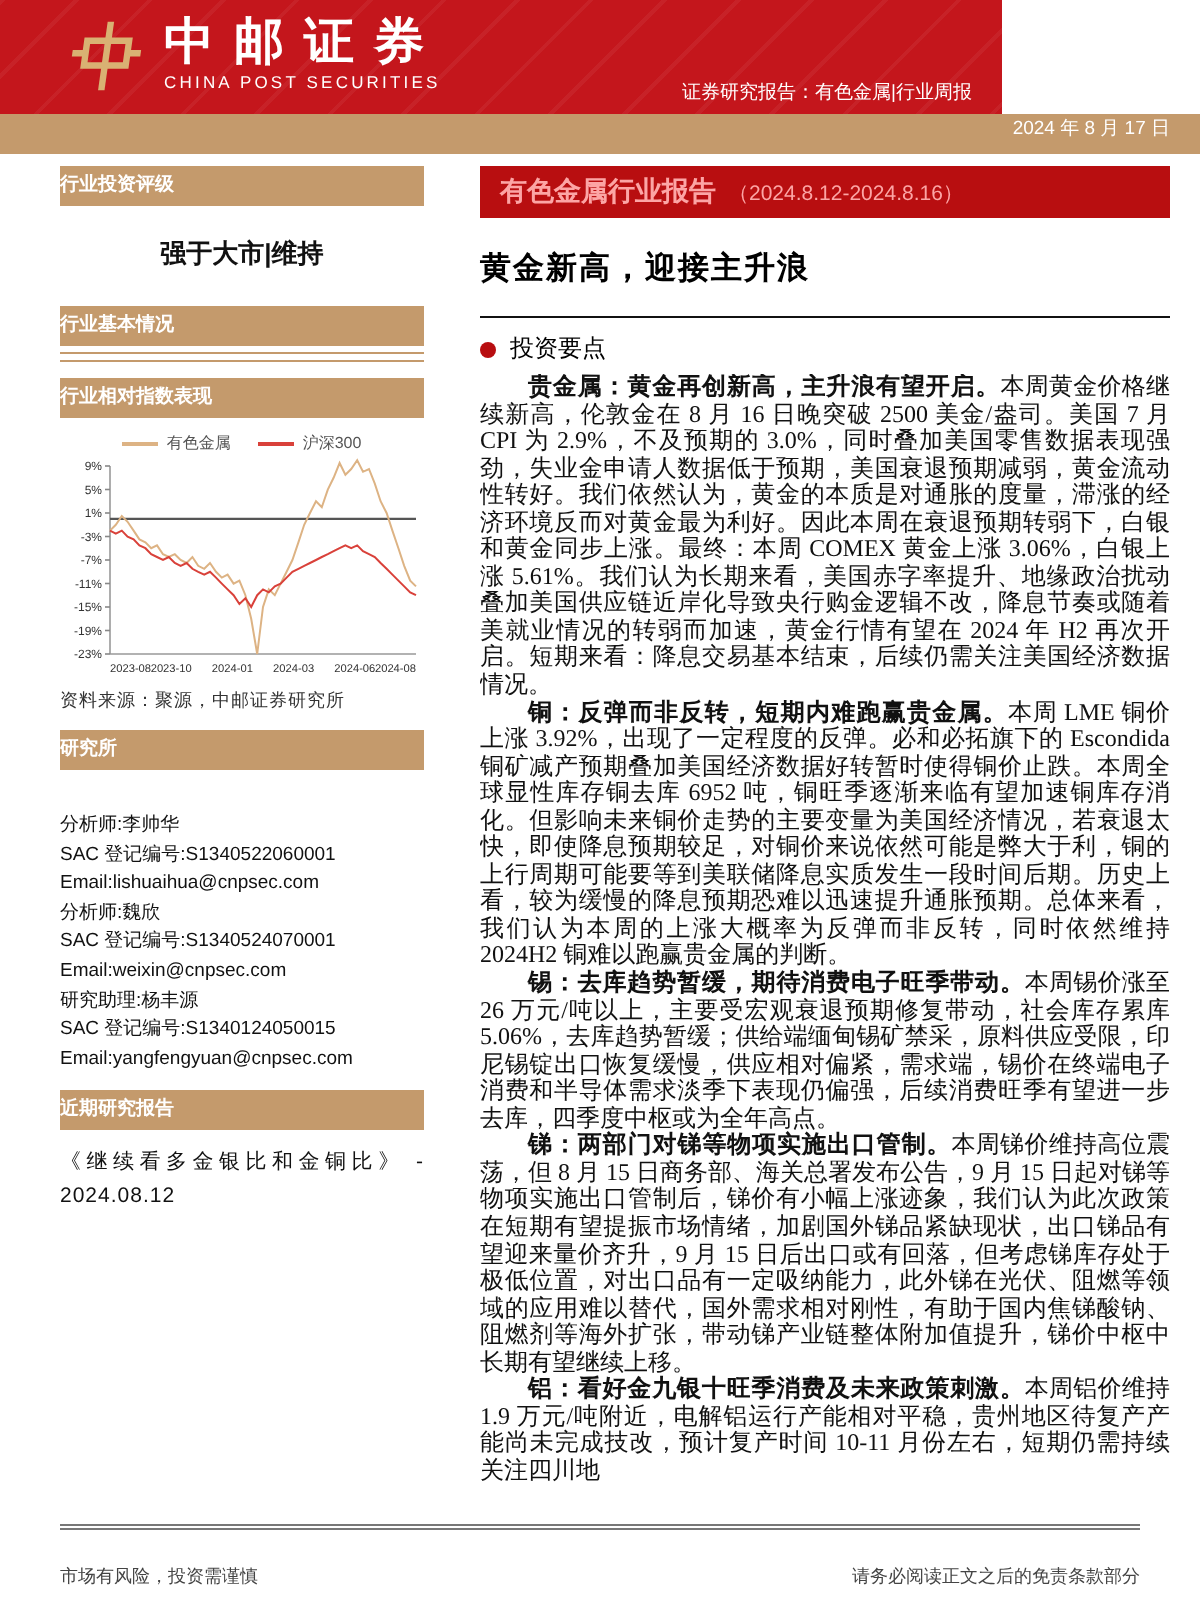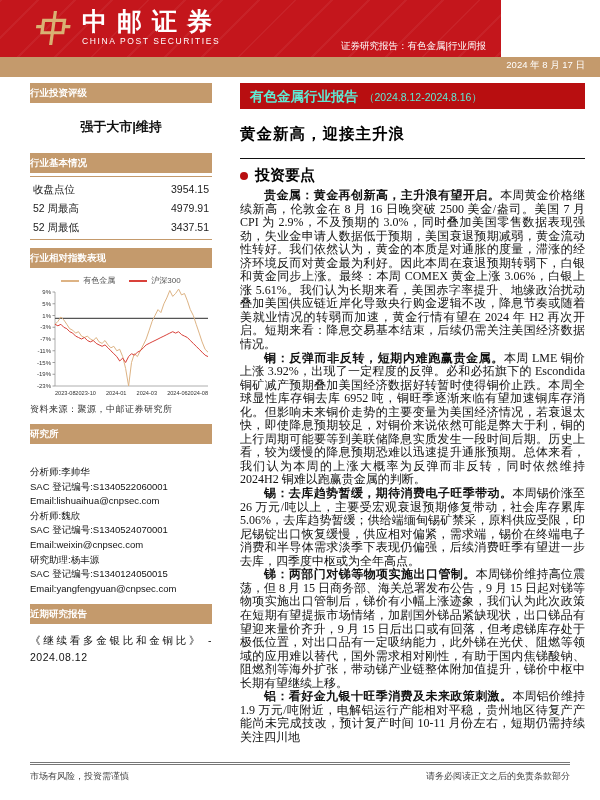--- a/index.html
+++ b/index.html
@@ -29,35 +29,35 @@
   .legend-item { display:flex; align-items:center; gap:4px; font-size:8px; color:#555; }
   .legend-item .sw { display:inline-block; width:18px; height:2px; background:#999; }
   .chart-svg { display:block; margin-top:2px; }
   .source { font-size:9px; color:#333; margin-top:3px; letter-spacing:0.5px; }
   .analysts { margin-top:21px; font-size:9.5px; line-height:14.6px; color:#111; }
   .mt8 { margin-top:8px; }
   .recent { margin-top:8px; font-size:10.5px; line-height:17px; color:#111; text-align:justify; letter-spacing:0.5px; }
 
   
   .main { position:absolute; left:240px; top:83px; width:345px; }
-  .banner { background:#b80e10; color:#5eead4; height:26px; line-height:26px; padding-left:10px; white-space:nowrap; }
+  .banner { background:#b80e10; color:#fca5a5; height:26px; line-height:26px; padding-left:10px; white-space:nowrap; }
   .banner .bt { font-size:13.5px; font-weight:bold; }
   .banner .bp { font-size:10.5px; margin-left:6px; }
   .doc-title { font-size:15.5px; font-weight:bold; color:#000; margin-top:15px; letter-spacing:1px; }
   .title-rule { border-top:1.6px solid #111; margin-top:13px; }
   .section-row { display:flex; align-items:center; margin-top:7px; gap:7px; }
   .bullet { width:8px; height:8px; border-radius:50%; background:#b80e10; flex:0 0 auto; }
-  .section-title { font-size:15px; font-weight:bold; color:#000; }
+  .section-title { font-size:12px; font-weight:normal; color:#000; }
   .points { margin-top:4px; height:584px; overflow:hidden; }
   .points p { font-size:12px; line-height:13.55px; text-align:justify; text-indent:2em; color:#111;
     font-family:"Liberation Serif","DejaVu Serif",serif; }
   .points p b { font-family:"Liberation Sans","DejaVu Sans",sans-serif; letter-spacing:0.3px; }
 
   
-  .footer { position:absolute; left:30px; top:762px; width:540px; border-top:3px double #777; padding-top:5px;
+  .footer { position:absolute; left:30px; top:762px; width:540px; border-top:3px double #777; padding-top:17px;
     display:flex; justify-content:space-between; font-size:9px; color:#444; }
 </style>
 </head>
 <body>
 
 <div class="page">
 
   <div class="header-red">
     <div class="logo-wrap">
       <span>
@@ -78,34 +78,20 @@
     <div class="report-type">证券研究报告：有色金属|行业周报</div>
   </div>
   <div class="band-tan">2024 年 8 月 17 日</div>
 
   <div class="sidebar">
     <div class="tan-box">行业投资评级</div>
     <div class="rating">强于大市|维持</div>
 
     <div class="tan-box">行业基本情况</div>
     <div class="thin-line"></div>
-    <div class="stats">
-      <div class="stat-row">
-        <span>收盘点位</span>
-        <span>3954.15</span>
-      </div>
-      <div class="stat-row">
-        <span>52 周最高</span>
-        <span>4979.91</span>
-      </div>
-      <div class="stat-row">
-        <span>52 周最低</span>
-        <span>3437.51</span>
-      </div>
-    </div>
     <div class="thin-line"></div>
 
     <div class="tan-box mt8">行业相对指数表现</div>
     <div>
       <div class="legend">
         <span class="legend-item">
           <span class="sw" style="background: rgb(221, 179, 132);"></span>
           <span class="lbl">有色金属</span>
         </span>
         <span class="legend-item">

